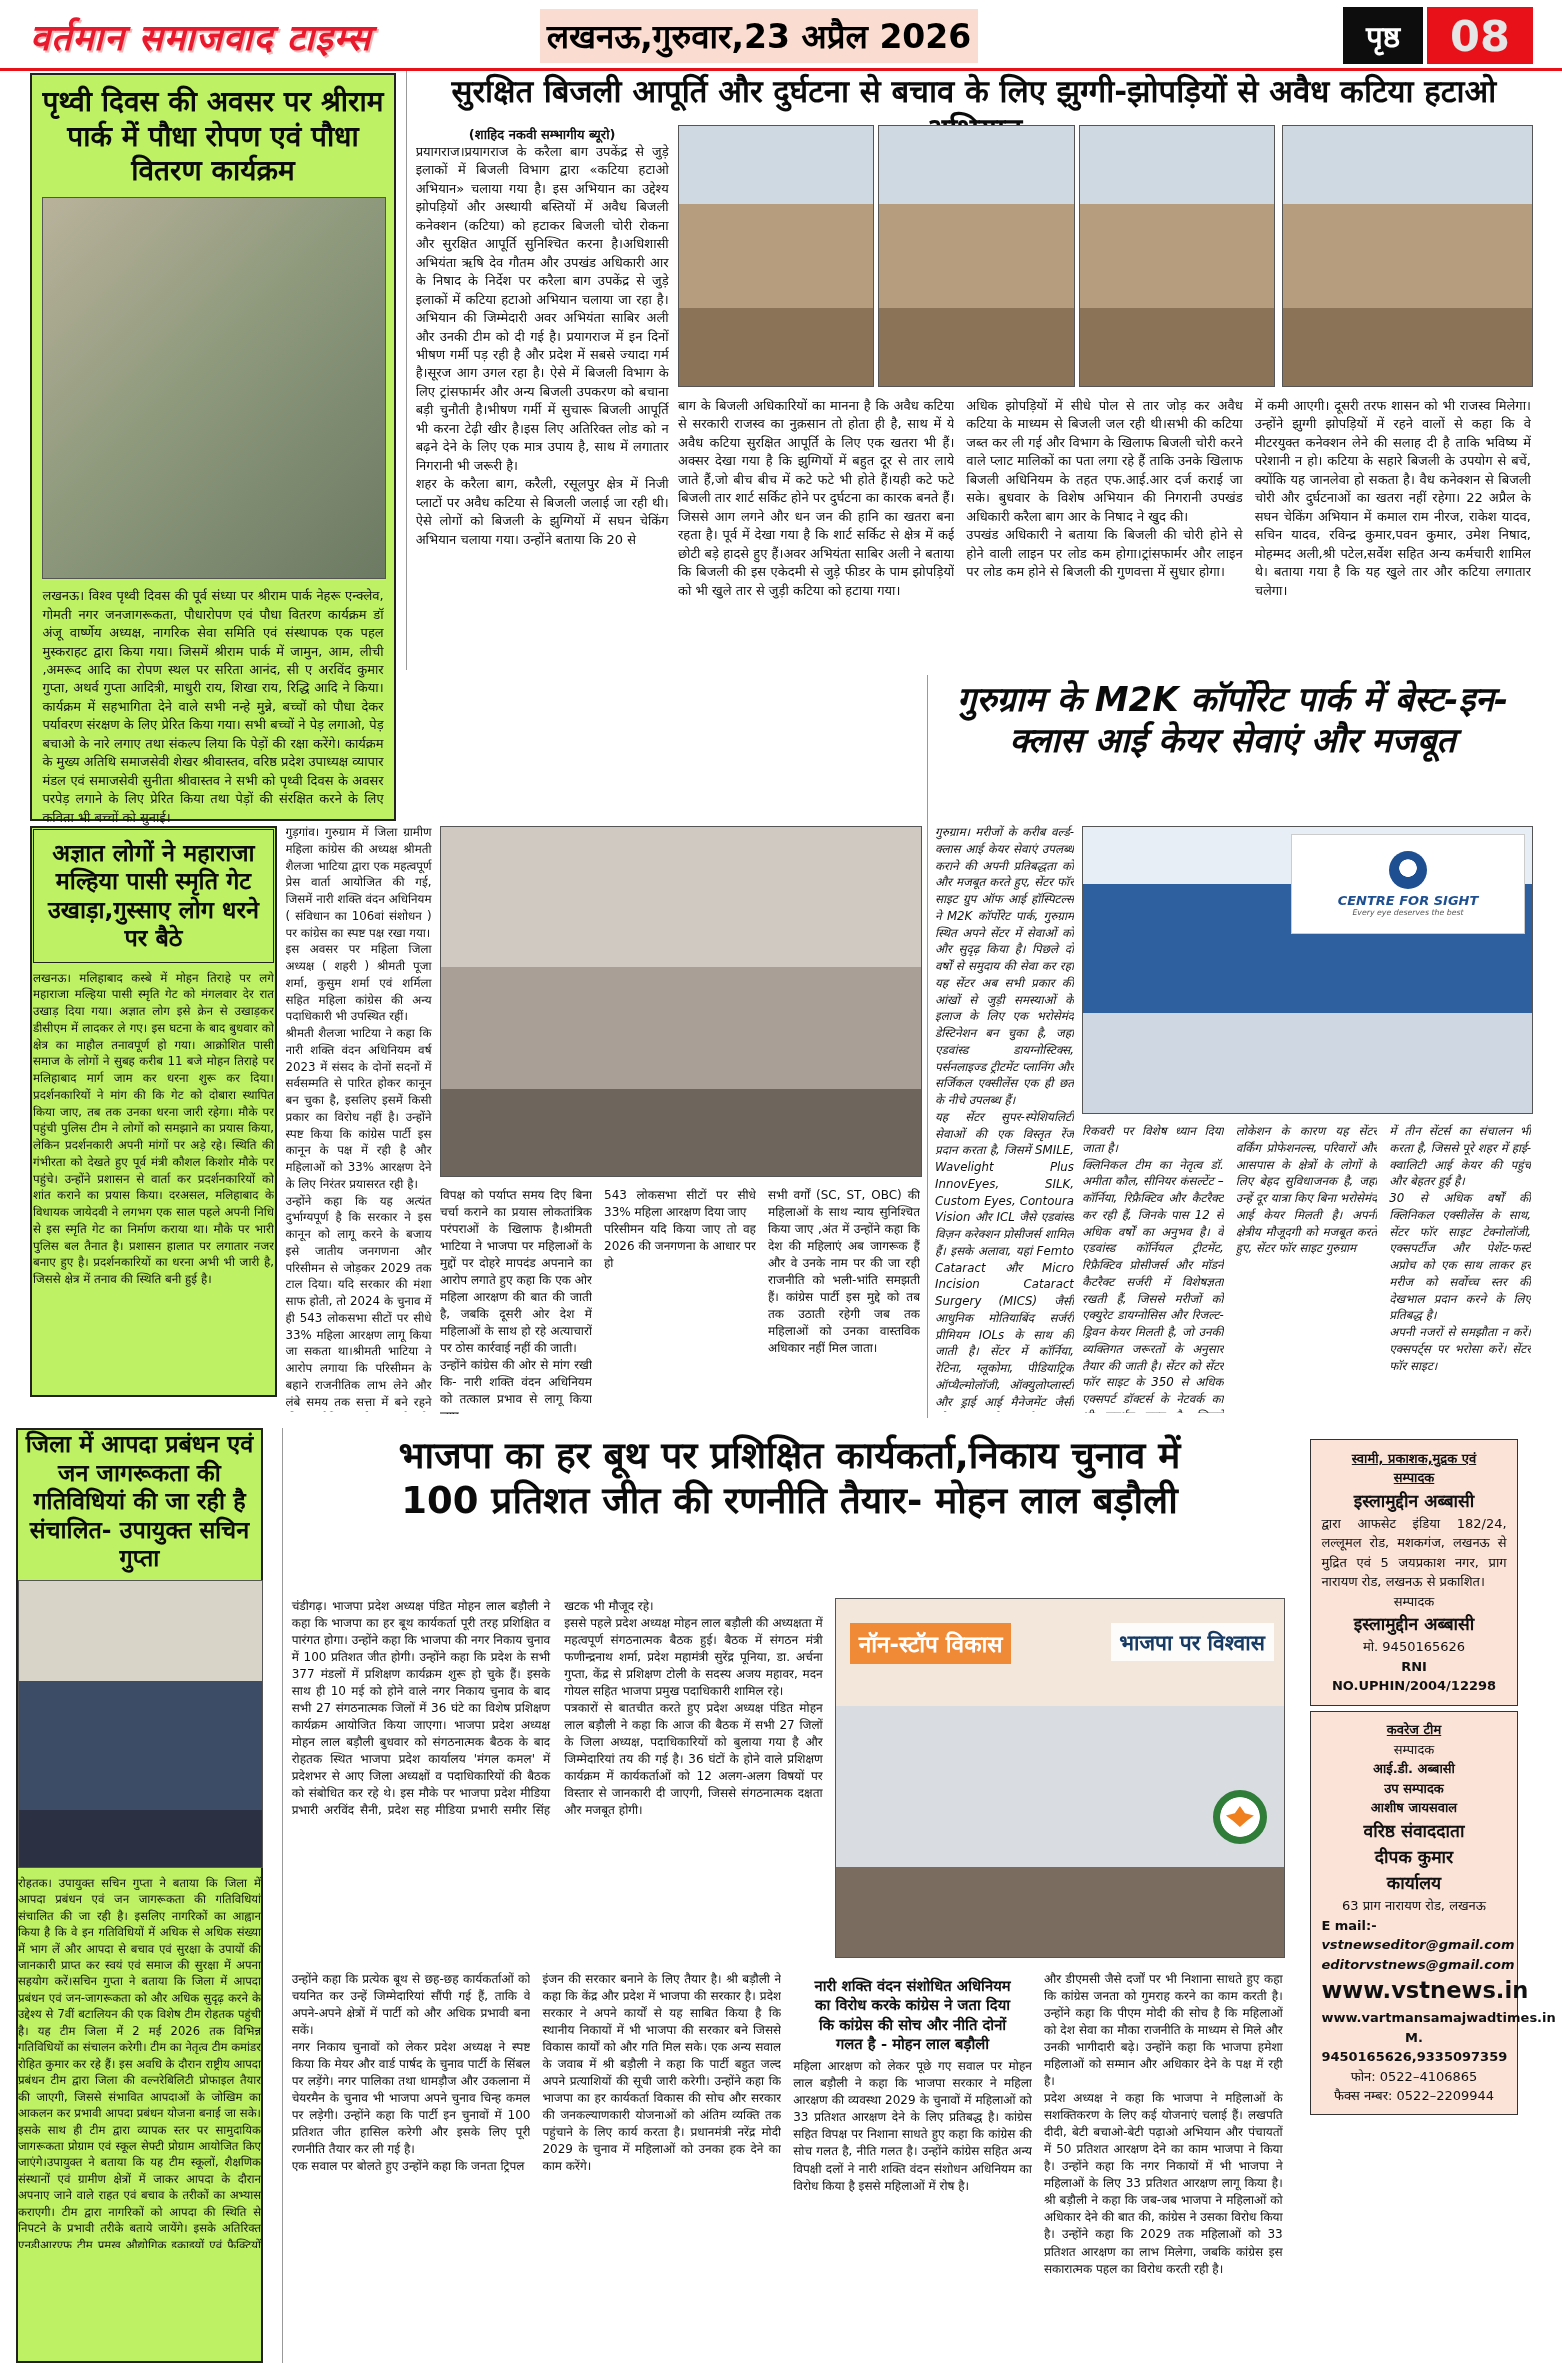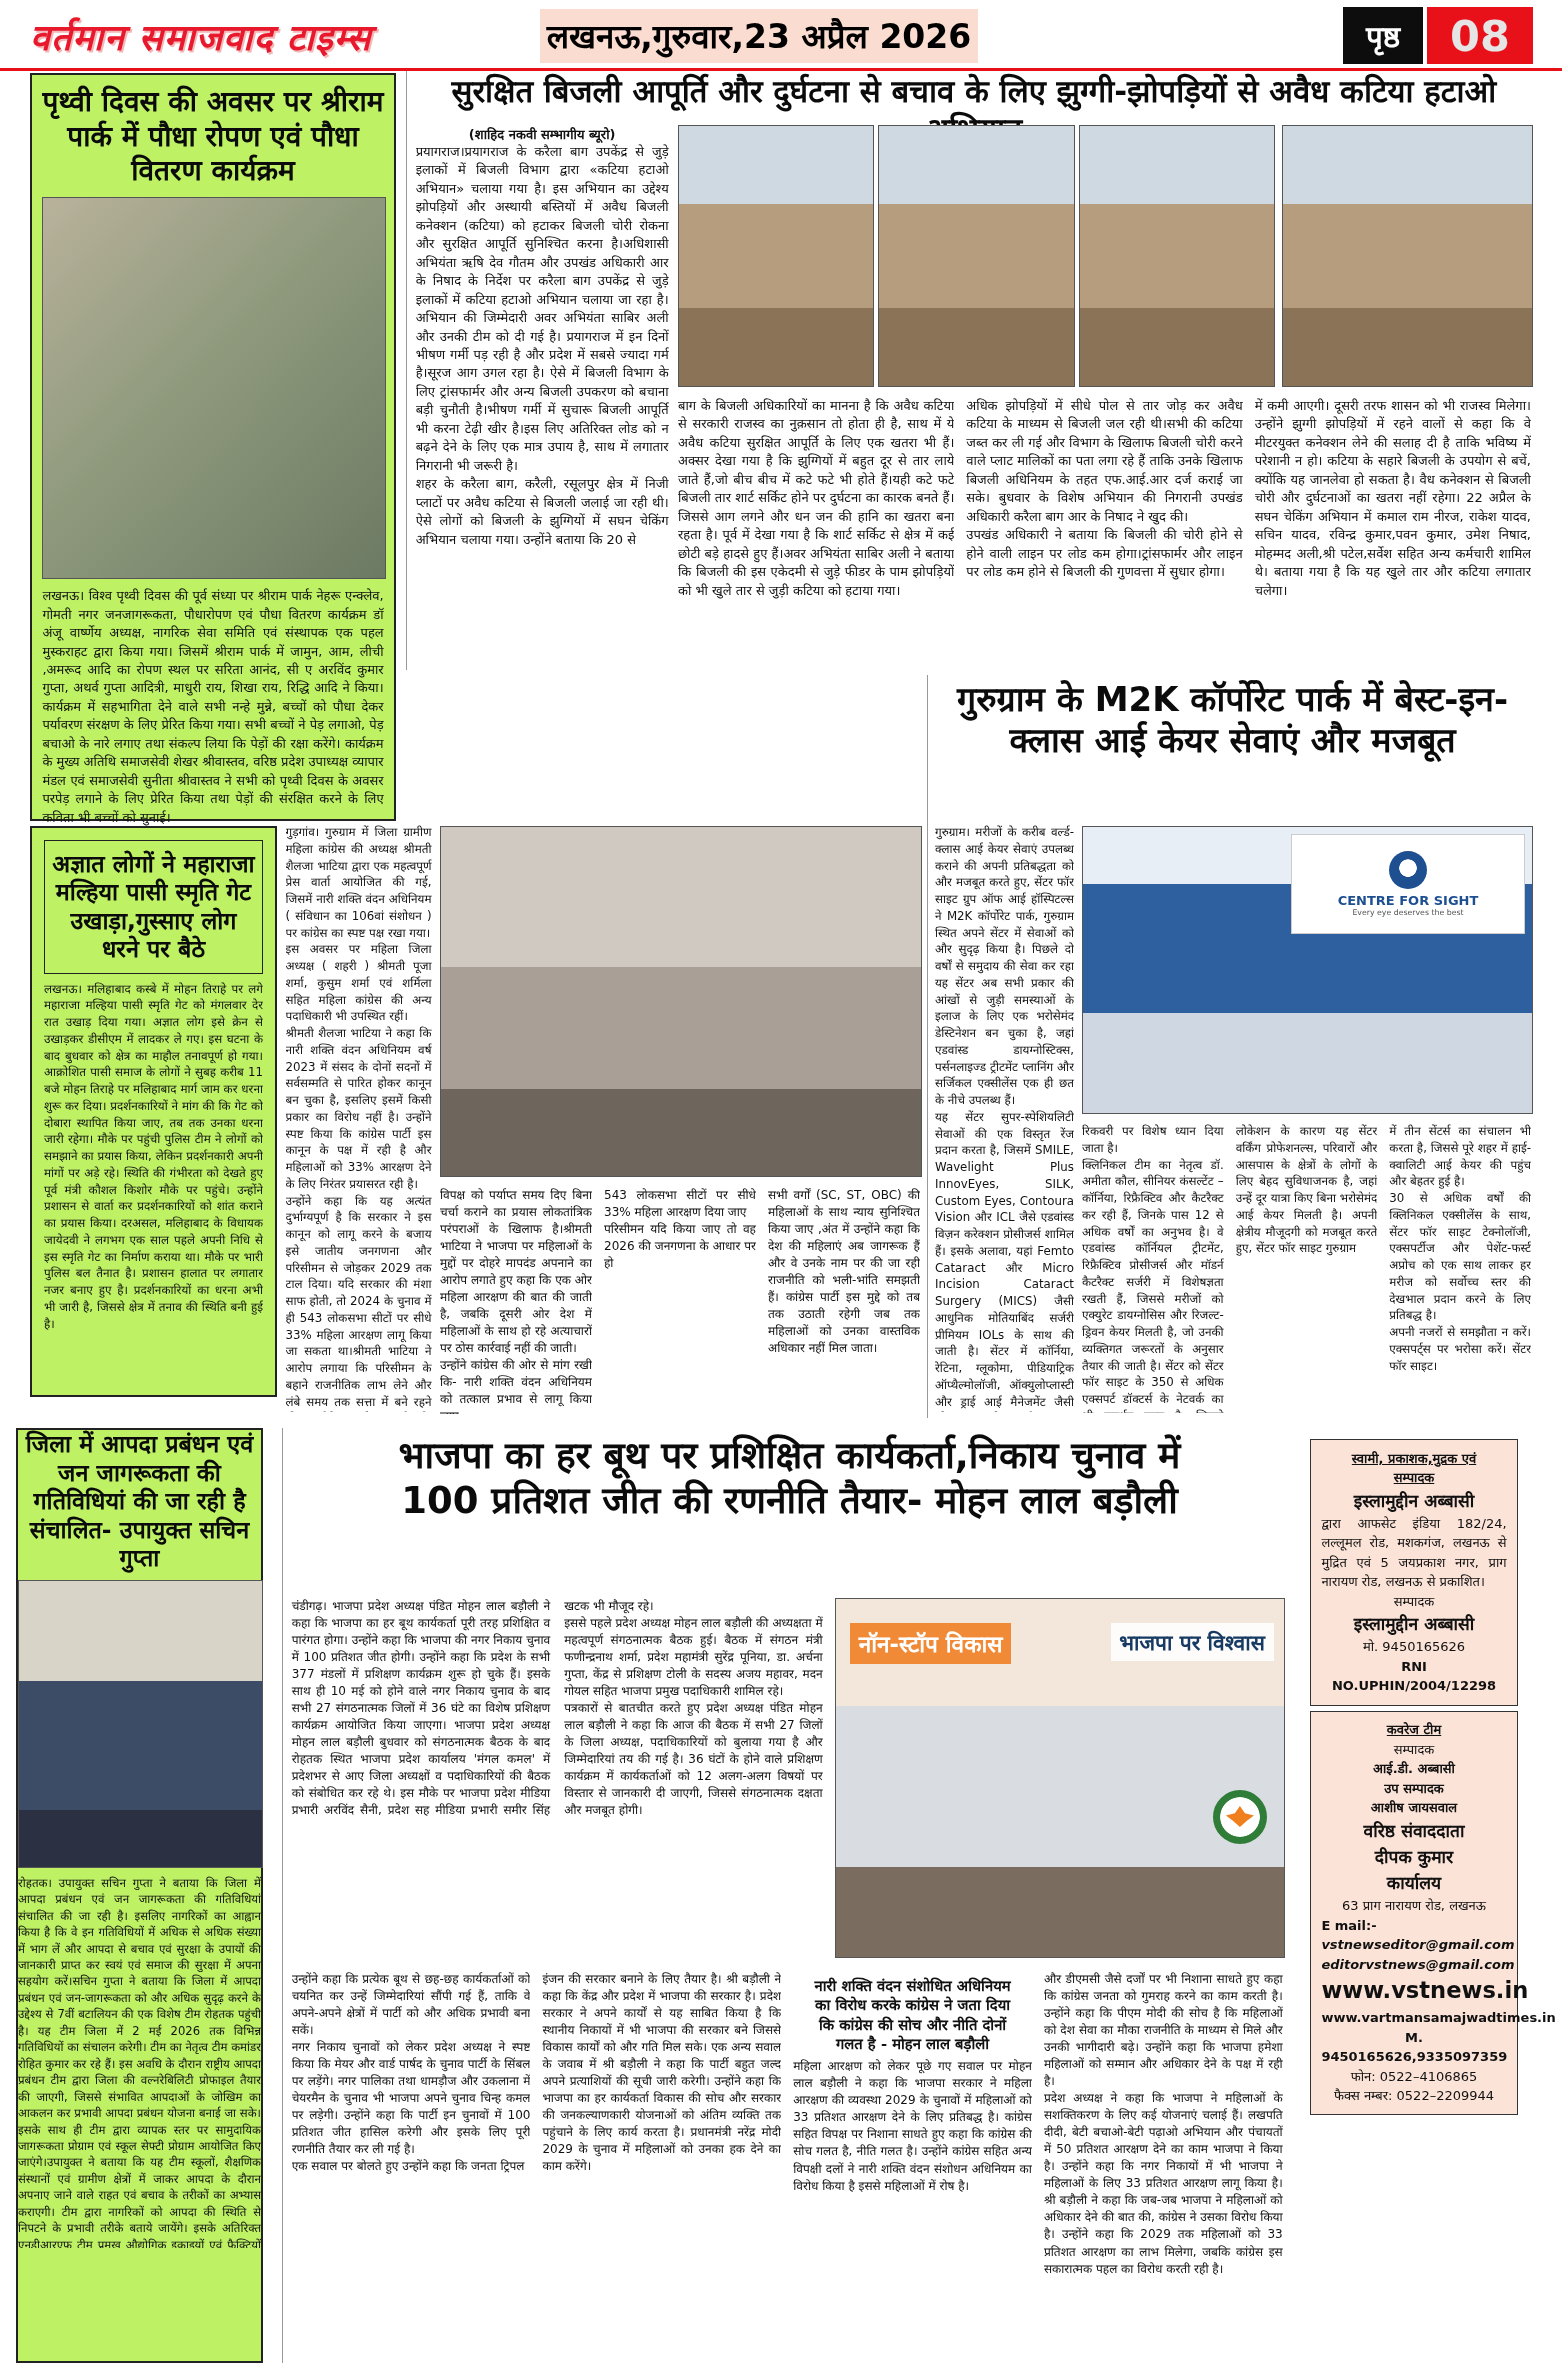--- a/index.html
+++ b/index.html
@@ -47,32 +47,32 @@
   
   .elec{left:406px;top:71px;width:1126px;height:599px;border-left:0.9px solid #999;box-sizing:border-box;padding-left:8.7px;}
   .elec .hl{font-size:31px;margin-top:1.7px;}
   .elec .left-col{position:absolute;left:8.7px;top:54px;width:253px;height:538px;font-size:13px;overflow:hidden;}
   .elec .strip{position:absolute;left:271px;top:54px;width:597px;height:260px;display:flex;gap:4.3px;}
   .elec .strip .photo{flex:1;height:100%;}
   .elec .tall-photo{position:absolute;left:875px;top:54px;width:249px;height:260px;}
   .elec .bottom{position:absolute;left:271px;top:326px;width:853px;height:266px;}
   .elec .bottom .c{font-size:13px;overflow:hidden;height:266px;}
   
-  .gate{left:30px;top:826px;width:247px;height:571px;box-sizing:border-box;padding:12px;}
+  .gate{left:30px;top:826px;width:247px;height:571px;box-sizing:border-box;padding:1px;}
   .gate .hl-box{border:1.7px solid #222;padding:8.7px 5.2px;font-size:23.4px;}
   .gate .body-text{font-size:11.8px;margin-top:7px;height:373px;overflow:hidden;}
   
   .congress{left:282px;top:675px;width:640px;height:743px;box-sizing:border-box;}
   .congress .hl{font-size:36px;margin:3.5px 8.7px 0;}
   .congress .left-col{position:absolute;left:3.5px;top:149px;width:146px;height:588px;font-size:11.8px;overflow:hidden;}
   .congress .photo{position:absolute;left:158px;top:151px;width:480px;height:349px;}
   .congress .bottom{position:absolute;left:158px;top:512px;width:480px;height:227px;}
   .congress .bottom .c{font-size:12px;overflow:hidden;height:227px;}
   
-  .m2k{left:927px;top:675px;width:605px;height:743px;border-left:0.9px solid #999;box-sizing:border-box;padding-left:5.2px;}
+  .m2k{left:927px;top:675px;width:605px;height:743px;border-left:0.9px solid #999;box-sizing:border-box;padding-left:5.2px;font-style:italic;}
   .m2k .hl{font-size:34px;margin:3.5px 3.5px 0;}
   .m2k .left-col{position:absolute;left:7px;top:149px;width:139px;height:588px;font-size:11.8px;overflow:hidden;}
   .m2k .photo{position:absolute;left:154px;top:151px;width:449px;height:286px;background:linear-gradient(180deg,#e8eef5 0 20%,#2e5f9e 20% 65%,#cfd8e2 65%);}
   .m2k .logo-panel{position:absolute;right:7px;top:7px;width:200px;background:#fff;border:0.9px solid #ccc;padding:16px;text-align:center;}
   .m2k .logo-mark{width:38px;height:38px;border-radius:50%;background:radial-gradient(circle at 50% 45%,#fff 0 30%,#1d4f91 32%);margin:0 auto 3.5px;}
   .m2k .logo-name{color:#1d4f91;font-weight:bold;font-size:13px;}
   .m2k .logo-tag{color:#555;font-size:7.8px;}
   .m2k .bottom{position:absolute;left:154px;top:448px;width:449px;height:290px;}
   .m2k .bottom .c{font-size:11.8px;overflow:hidden;height:290px;}
   

